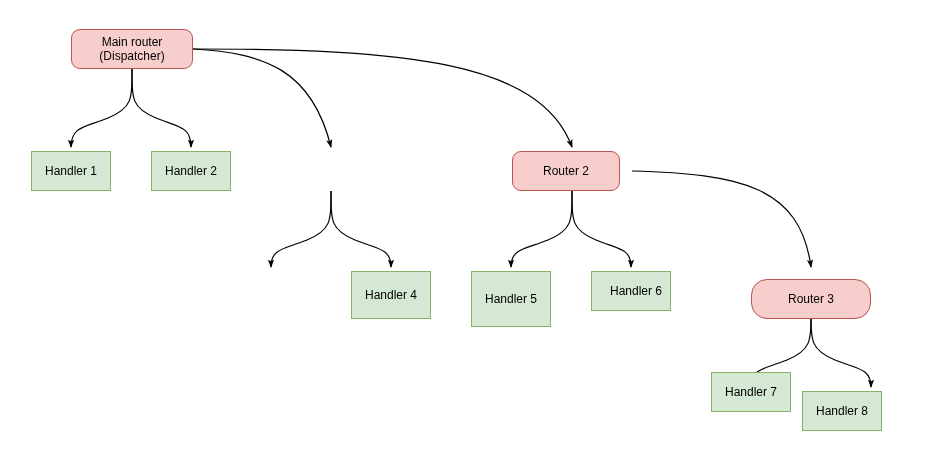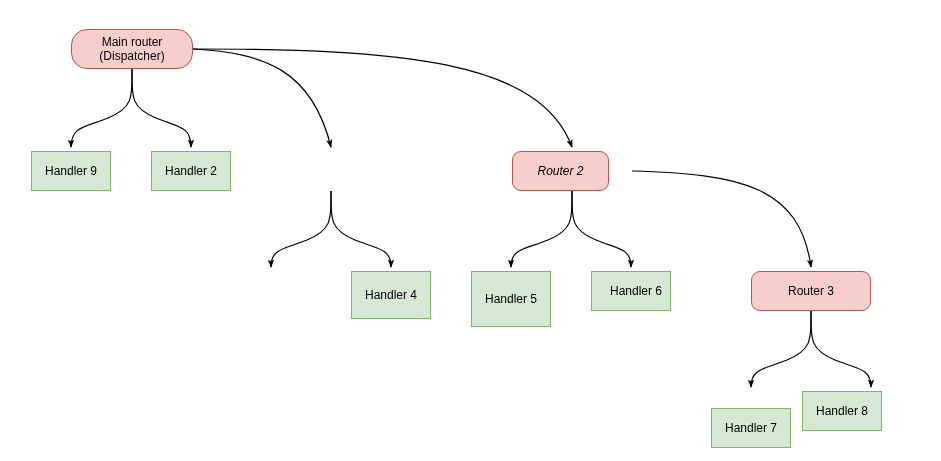--- a/index.html
+++ b/index.html
@@ -73,36 +73,36 @@
 
     <path d="M572,191 C572,222 572,230 548,240 C526,249 511,248 511,267" fill="none" stroke="#000000" stroke-width="1.2" marker-end="url(#arrowhead)"></path>
     <path d="M572,191 C572,222 572,230 596,240 C618,249 631,248 631,267" fill="none" stroke="#000000" stroke-width="1.2" marker-end="url(#arrowhead)"></path>
 
     <path d="M632,171 C740,174 800,186 811,267" fill="none" stroke="#000000" stroke-width="1.2" marker-end="url(#arrowhead)"></path>
 
     <path d="M811,311 C811,342 811,350 787,360 C765,369 751,368 751,387" fill="none" stroke="#000000" stroke-width="1.2" marker-end="url(#arrowhead)"></path>
     <path d="M811,311 C811,342 811,350 835,360 C857,369 871,368 871,387" fill="none" stroke="#000000" stroke-width="1.2" marker-end="url(#arrowhead)"></path>
   </svg>
 
-  <div class="node node-router" style="left:71px; top:29px; width:122px; height:40px;border-radius:16px;">Main router
+  <div class="node node-router" style="left:71px; top:29px; width:122px; height:40px;">Main router
 (Dispatcher)</div>
 
-  <div class="node node-handler" style="left:31px; top:151px; width:80px; height:40px;">Handler 9</div>
+  <div class="node node-handler" style="left:31px; top:151px; width:80px; height:40px;">Handler 1</div>
 
   <div class="node node-handler" style="left:151px; top:151px; width:80px; height:40px;">Handler 2</div>
 
 
-  <div class="node node-router" style="left:512px; top:151px; width:97px; height:40px;font-style:italic;">Router 2</div>
+  <div class="node node-router" style="left:512px; top:151px; width:108px; height:40px;">Router 2</div>
 
 
   <div class="node node-handler" style="left:351px; top:271px; width:80px; height:48px;">Handler 4</div>
 
   <div class="node node-handler" style="left:471px; top:271px; width:80px; height:56px;">Handler 5</div>
 
   <div class="node node-handler" style="left:591px; top:271px; width:80px; height:40px;padding-left:10px;">Handler 6</div>
 
-  <div class="node node-router" style="left:751px; top:271px; width:120px; height:40px;">Router 3</div>
+  <div class="node node-router" style="left:751px; top:279px; width:120px; height:40px;border-radius:16px;">Router 3</div>
 
-  <div class="node node-handler" style="left:711px; top:408px; width:80px; height:40px;">Handler 7</div>
+  <div class="node node-handler" style="left:711px; top:372px; width:80px; height:40px;">Handler 7</div>
 
   <div class="node node-handler" style="left:802px; top:391px; width:80px; height:40px;">Handler 8</div>
 
 </div>
 
 </body></html>

